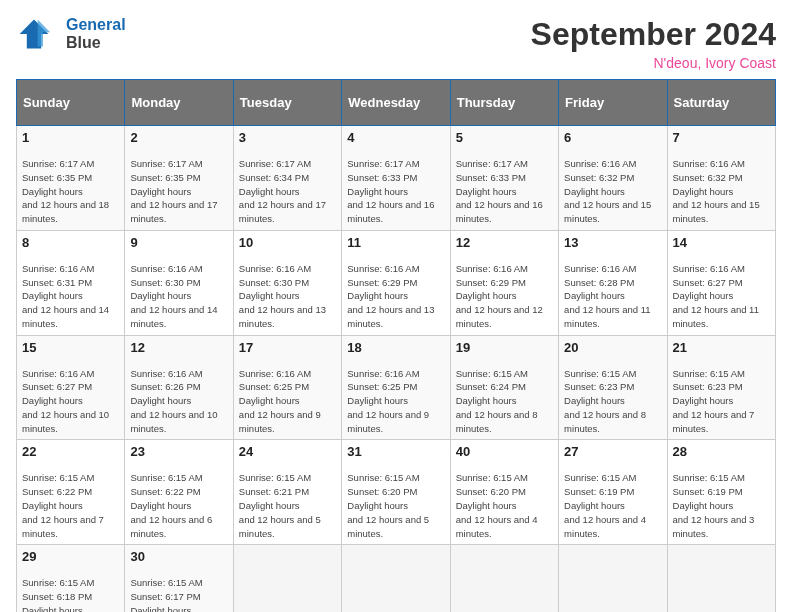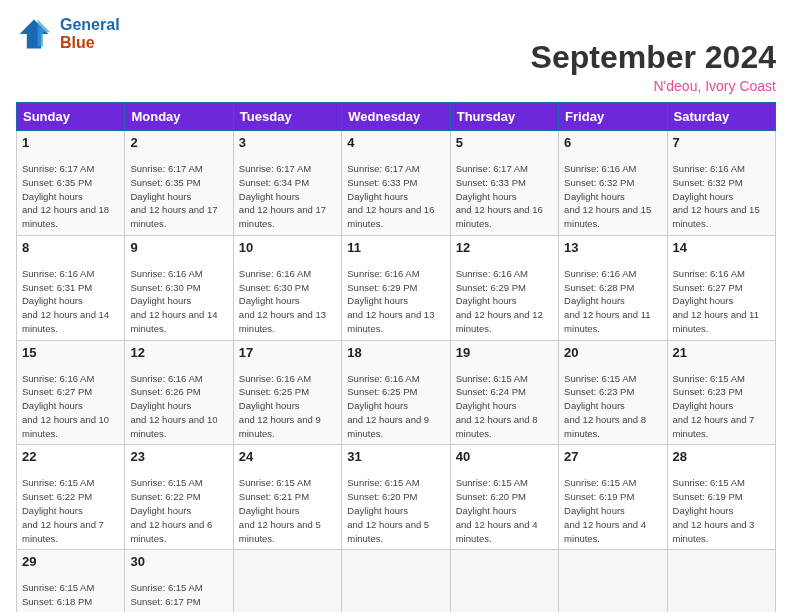--- a/index.html
+++ b/index.html
@@ -12,50 +12,49 @@
     }
     .header-area {
       display: flex;
       justify-content: space-between;
       align-items: flex-start;
       margin-bottom: 8px;
     }
     .logo {
       display: flex;
       align-items: center;
-      gap: 8px;
+      gap: 14px;
     }
     .logo-icon {
       width: 36px;
       height: 36px;
     }
     .title-area {
       text-align: right;
-      margin-top: 23px;
     }
     .calendar-title {
       font-size: 32px;
       font-weight: bold;
       color: #333;
     }
     .calendar-subtitle {
       font-size: 14px;
       color: #ec4899;
       margin-top: 2px;
     }
     table {
       width: 100%;
       border-collapse: collapse;
       table-layout: fixed;
     }
     thead tr th {
-      background: #6d28d9;
+      background: #737373;
       color: #fff;
       text-align: left;
-      padding: 6px 6px;
+      padding: 15px 6px;
       font-size: 13px;
       font-weight: bold;
       border: 1px solid #1a6ab1;
     }
     tbody tr td {
       border: 1px solid #ccc;
       vertical-align: top;
       padding: 4px 5px;
       font-size: 10px;
       color: #333;
@@ -89,21 +88,21 @@
 <body>
 
 <div class="header-area">
   <div class="logo">
     <svg class="logo-icon" viewBox="0 0 40 40">
       <polygon points="20,4 36,20 28,20 28,36 12,36 12,20 4,20" fill="#1a6ab1"></polygon>
       <polygon points="24,4 38,18 30,18 30,34 24,34" fill="#3a9ad9" opacity="0.7"></polygon>
     </svg>
     <div>
       <div style="font-size:16px;font-weight:bold;color:#1a6ab1;line-height:1.1;">General</div>
-      <div style="font-size:16px;font-weight:bold;color:#c2410c;line-height:1.1;">Blue</div>
+      <div style="font-size:16px;font-weight:bold;color:#404040;line-height:1.1;">Blue</div>
     </div>
   </div>
   <div class="title-area">
     <div class="calendar-title">September 2024</div>
     <div class="calendar-subtitle">N'deou, Ivory Coast</div>
   </div>
 </div>
 
 <table>
   <thead>

